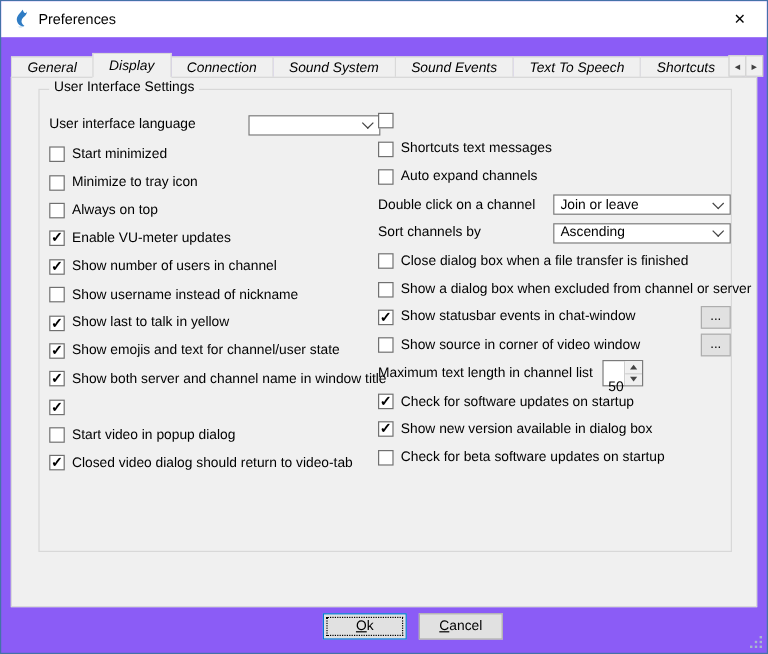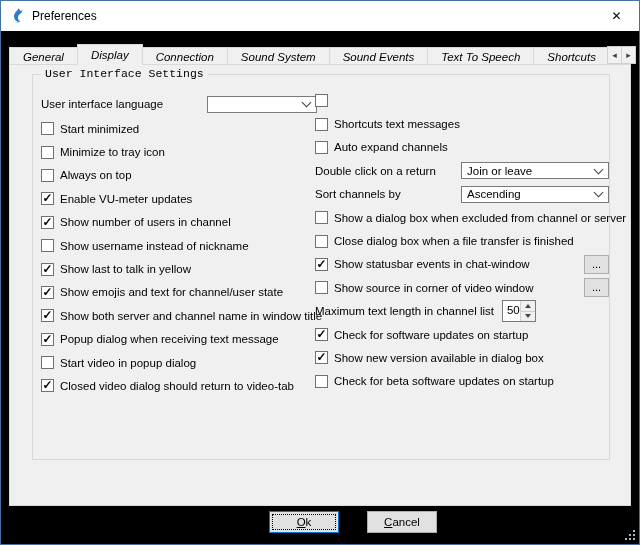--- a/index.html
+++ b/index.html
@@ -1,36 +1,36 @@
 <!DOCTYPE html>
 <html><head>
 <meta charset="utf-8">
 <style>
   html,body{margin:0;padding:0;}
   body{width:640px;height:545px;overflow:hidden;font-family:"Liberation Sans",sans-serif;font-size:11.5px;color:#000;-webkit-font-smoothing:antialiased;}
-  .window{position:relative;width:640px;height:545px;background:#000000;border:1px solid #4472a8;box-sizing:border-box;}
+  .window{position:relative;width:640px;height:545px;background:#8b5cf6;border:1px solid #4472a8;box-sizing:border-box;}
 
   
   .titlebar{position:absolute;left:0;top:0;right:0;height:30px;background:#ffffff;display:flex;align-items:center;}
   .app-icon{width:16px;height:16px;margin-left:9px;margin-right:6px;display:flex;align-items:center;justify-content:center;}
   .title-text{font-size:12px;color:#000;}
   .close-btn{position:absolute;right:0;top:0;width:45px;height:29px;display:flex;align-items:center;justify-content:center;font-size:12px;color:#000;cursor:default;}
 
   
   .tabbar{position:absolute;left:8px;top:43px;width:609px;height:21px;display:flex;align-items:flex-end;overflow:hidden;}
   .tab{height:18px;line-height:18px;padding:0 13px;background:#f0f0f0;border:1px solid #d9d9d9;border-left:none;box-sizing:border-box;white-space:nowrap;font-style:italic;}
   .tab:first-child{border-left:1px solid #d9d9d9;}
   .tab.selected{height:21px;line-height:21px;background:#f0f0f0;border-left:1px solid #d9d9d9;border-bottom:1px solid #f0f0f0;position:relative;z-index:3;margin-left:-1px;}
   .tab-scroller{position:absolute;right:3px;top:45px;display:flex;z-index:4;}
   .tsb{width:15px;height:18px;background:#f0f0f0;border:1px solid #d0d0d0;box-sizing:border-box;display:flex;align-items:center;justify-content:center;font-size:9px;color:#404040;margin-left:-1px;}
 
   
   .pane{position:absolute;left:8px;top:63px;width:622px;height:442px;border:1px solid #d9d9d9;background:#f0f0f0;box-sizing:border-box;z-index:1;}
   .groupbox{position:absolute;left:22px;top:9px;width:578px;height:386px;border:1px solid #d8d8d8;box-sizing:border-box;}
-  .group-label{position:absolute;left:8px;top:-8px;background:#f0f0f0;padding:0 4px;white-space:nowrap;font-family:Liberation Mono, monospace;}
+  .group-label{position:absolute;left:8px;top:-8px;background:#f0f0f0;padding:0 4px;white-space:nowrap;}
 
   .col-left{position:absolute;left:8px;top:16px;width:276px;}
   .col-right{position:absolute;left:282px;top:14px;width:294px;}
   .row{height:23.4px;display:flex;align-items:center;white-space:nowrap;}
   .row.between{justify-content:space-between;}
   .lang-row{height:26px;display:flex;align-items:center;justify-content:space-between;white-space:nowrap;gap:44px;}
 
   
   .cb-row{display:flex;align-items:center;cursor:default;}
   .cb{width:13px;height:13px;flex:0 0 13px;background:#fff;border:1px solid #707070;box-sizing:border-box;position:relative;margin-right:6px;}
@@ -39,32 +39,32 @@
 
   
   .combo{height:17px;background:#fff;border:1px solid #7a7a7a;box-sizing:border-box;display:flex;align-items:center;justify-content:space-between;padding:0 6px 0 5px;cursor:default;}
   .combo.w130{width:130px;}
   .combo.w148{width:148px;}
   .chev{width:6px;height:6px;border-right:1px solid #444;border-bottom:1px solid #444;transform:rotate(45deg);margin-top:-3px;flex:0 0 auto;}
   .combo-val{overflow:hidden;}
 
   
   .spin{display:flex;height:22px;box-sizing:border-box;border:1px solid #7a7a7a;background:#fff;margin-left:8px;}
-  .spin-val{width:17px;padding:3px 0 0 4px;box-sizing:border-box;}
+  .spin-val{width:17px;padding:16px 0 0 4px;box-sizing:border-box;}
   .spin-btns{width:14px;display:flex;flex-direction:column;border-left:1px solid #cfcfcf;}
   .spin-btn{flex:1;display:flex;align-items:center;justify-content:center;background:#f0f0f0;}
   .spin-btn + .spin-btn{border-top:1px solid #cfcfcf;}
   .tri-up{width:0;height:0;border-left:3px solid transparent;border-right:3px solid transparent;border-bottom:4px solid #444;}
   .tri-down{width:0;height:0;border-left:3px solid transparent;border-right:3px solid transparent;border-top:4px solid #444;}
 
   
   .dots{min-width:25px;height:19px;background:#e1e1e1;border:1px solid #adadad;font-family:inherit;font-size:11px;line-height:9px;padding:0 4px;cursor:default;}
 
   
-  .dialog-buttons{position:absolute;left:268px;top:510px;display:flex;gap:28px;}
+  .dialog-buttons{position:absolute;left:268px;top:510px;display:flex;gap:10px;}
   .btn{min-width:70px;height:22px;background:#e1e1e1;border:1px solid #adadad;font-family:inherit;font-size:11.5px;padding:0 10px;cursor:default;position:relative;}
   .btn.default{border:1px solid #0078d7;}
   .btn.default::after{content:"";position:absolute;left:2px;top:2px;right:2px;bottom:2px;border:1px dotted #000;pointer-events:none;}
 
   
   .grip{position:absolute;right:4px;bottom:4px;width:2px;height:2px;background:#a8b6cf;
         box-shadow:-4px 0 0 #a8b6cf,0 -4px 0 #a8b6cf,-8px 0 0 #a8b6cf,-4px -4px 0 #a8b6cf,0 -8px 0 #a8b6cf;}
   u{text-decoration:underline;}
 </style>
 </head>
@@ -148,21 +148,20 @@
         <label class="row cb-row">
           <span class="cb checked"></span>
           <span class="cb-text">Show emojis and text for channel/user state</span>
         </label>
         <label class="row cb-row">
           <span class="cb checked"></span>
           <span class="cb-text">Show both server and channel name in window title</span>
         </label>
         <label class="row cb-row">
           <span class="cb checked"></span>
-          <span class="cb-text">Popup dialog when receiving text message</span>
         </label>
         <label class="row cb-row">
           <span class="cb"></span>
           <span class="cb-text">Start video in popup dialog</span>
         </label>
         <label class="row cb-row">
           <span class="cb checked"></span>
           <span class="cb-text">Closed video dialog should return to video-tab</span>
         </label>
       </div>
@@ -174,41 +173,41 @@
         <label class="row cb-row">
           <span class="cb"></span>
           <span class="cb-text">Shortcuts text messages</span>
         </label>
         <label class="row cb-row">
           <span class="cb"></span>
           <span class="cb-text">Auto expand channels</span>
         </label>
 
         <div class="row between">
-          <span>Double click on a return</span>
+          <span>Double click on a channel</span>
           <div class="combo w148">
             <span class="combo-val">Join or leave</span>
             <span class="chev"></span>
           </div>
         </div>
         <div class="row between">
           <span>Sort channels by</span>
           <div class="combo w148">
             <span class="combo-val">Ascending</span>
             <span class="chev"></span>
           </div>
         </div>
 
         <label class="row cb-row">
           <span class="cb"></span>
+          <span class="cb-text">Close dialog box when a file transfer is finished</span>
+        </label>
+        <label class="row cb-row">
+          <span class="cb"></span>
           <span class="cb-text">Show a dialog box when excluded from channel or server</span>
-        </label>
-        <label class="row cb-row">
-          <span class="cb"></span>
-          <span class="cb-text">Close dialog box when a file transfer is finished</span>
         </label>
 
         <div class="row between">
           <label class="cb-row">
             <span class="cb checked"></span>
             <span class="cb-text">Show statusbar events in chat-window</span>
           </label>
           <button class="dots">...</button>
         </div>
         <div class="row between">

